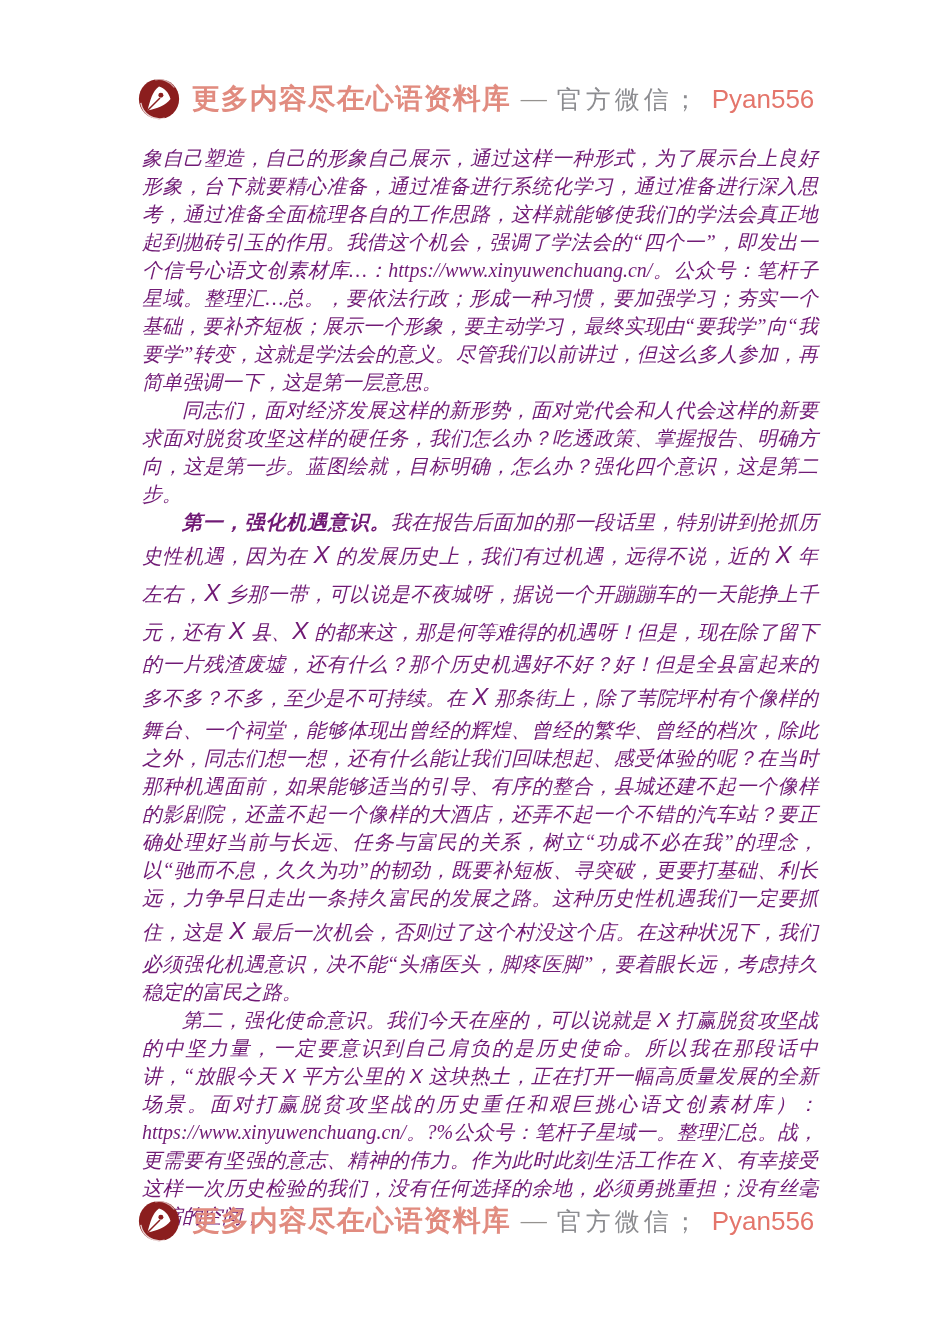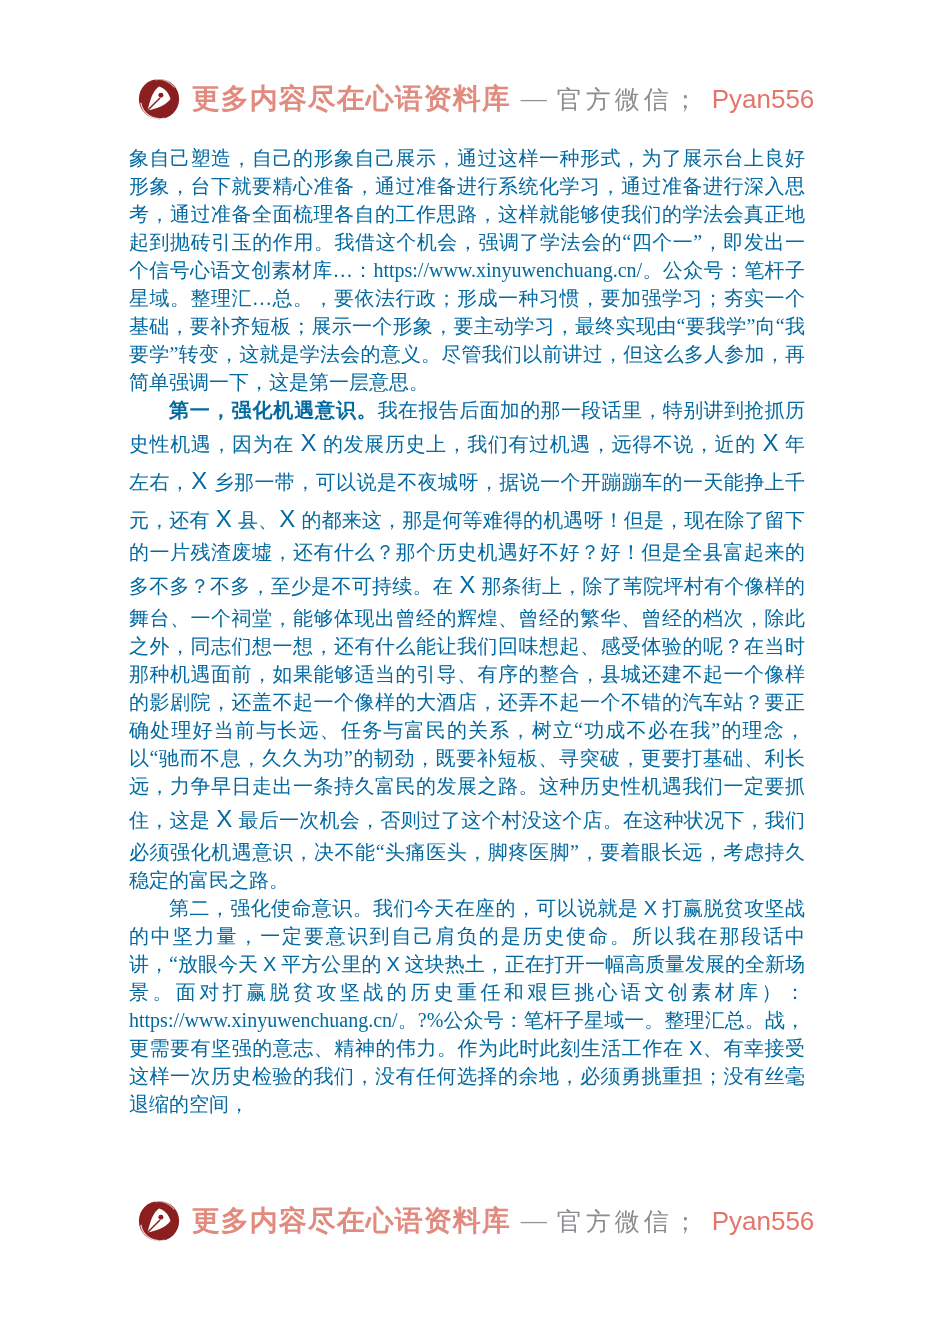--- a/index.html
+++ b/index.html
@@ -26,23 +26,24 @@
   .wlabel{
     color:#8c8c90; font-size:25px; letter-spacing:4px;
     font-style:normal;
   }
   .wid   {
     color:#e4756b; font-size:26px;
     font-family:"Liberation Sans","DejaVu Sans",sans-serif;
   }
   
   .doc {
-    position:absolute; left:129px; top:144px; width:676px;
-    font-size:20px; line-height:28px; color:#0369a1;
+    position:absolute; left:142px; top:144px; width:676px;
+    font-size:20px; line-height:28px; color:#701a75;
     text-align:justify;
+    font-style:italic;
   }
   .doc p { margin:0; }
   .doc p.indent { text-indent:2em; }
   .lead-bold {
     font-family:"Liberation Sans","DejaVu Sans",sans-serif;
     font-weight:bold; letter-spacing:0.5px;
   }
   .xvar {
     font-family:"Liberation Sans","DejaVu Sans",sans-serif;
     font-size:24px; line-height:38px; padding:0 1px;
@@ -69,20 +70,21 @@
       </svg>
     </span>
     <span class="brand">更多内容尽在心语资料库</span>
       <span class="dash">—</span>
       <span class="wlabel">官方微信；</span>
       <span class="wid">Pyan556</span>
   </div>
 
   <div class="doc">
       <p><span>象自己塑造，自己的形象自己展示，通过这样一种形式，为了展示台上良好形象，台下就要精心准备，通过准备进行系统化学习，通过准备进行深入思考，通过准备全面梳理各自的工作思路，这样就能够使我们的学法会真正地起到抛砖引玉的作用。我借这个机会，强调了学法会的“四个一”，即发出一个信号心语文创素材库…：https://www.xinyuwenchuang.cn/。公众号：笔杆子星域。整理汇…总。，要依法行政；形成一种习惯，要加强学习；夯实一个基础，要补齐短板；展示一个形象，要主动学习，最终实现由“要我学”向“我要学”转变，这就是学法会的意义。尽管我们以前讲过，但这么多人参加，再简单强调一下，这是第一层意思。</span></p>
+      <p class="indent"><span>同志们，面对经济发展这样的新形势，面对党代会和人代会这样的新要求面对脱贫攻坚这样的硬任务，我们怎么办？吃透政策、掌握报告、明确方向，这是第一步。蓝图绘就，目标明确，怎么办？强化四个意识，这是第二步。</span></p>
       <p class="indent"><span class="lead-bold">第一，强化机遇意识。</span><span>我在报告后面加的那一段话里，特别讲到抢抓历史性机遇，因为在 <span class="xvar">X</span> 的发展历史上，我们有过机遇，远得不说，近的 <span class="xvar">X</span> 年左右，<span class="xvar">X</span> 乡那一带，可以说是不夜城呀，据说一个开蹦蹦车的一天能挣上千元，还有 <span class="xvar">X</span> 县、<span class="xvar">X</span> 的都来这，那是何等难得的机遇呀！但是，现在除了留下的一片残渣废墟，还有什么？那个历史机遇好不好？好！但是全县富起来的多不多？不多，至少是不可持续。在 <span class="xvar">X</span> 那条街上，除了苇院坪村有个像样的舞台、一个祠堂，能够体现出曾经的辉煌、曾经的繁华、曾经的档次，除此之外，同志们想一想，还有什么能让我们回味想起、感受体验的呢？在当时那种机遇面前，如果能够适当的引导、有序的整合，县城还建不起一个像样的影剧院，还盖不起一个像样的大酒店，还弄不起一个不错的汽车站？要正确处理好当前与长远、任务与富民的关系，树立“功成不必在我”的理念，以“驰而不息，久久为功”的韧劲，既要补短板、寻突破，更要打基础、利长远，力争早日走出一条持久富民的发展之路。这种历史性机遇我们一定要抓住，这是 <span class="xvar">X</span> 最后一次机会，否则过了这个村没这个店。在这种状况下，我们必须强化机遇意识，决不能“头痛医头，脚疼医脚”，要着眼长远，考虑持久稳定的富民之路。</span></p>
       <p class="indent"><span>第二，强化使命意识。我们今天在座的，可以说就是 <span class="xvar-sm">X</span> 打赢脱贫攻坚战的中坚力量，一定要意识到自己肩负的是历史使命。所以我在那段话中讲，“放眼今天 <span class="xvar-sm">X</span> 平方公里的 <span class="xvar-sm">X</span> 这块热土，正在打开一幅高质量发展的全新场景。面对打赢脱贫攻坚战的历史重任和艰巨挑心语文创素材库）：https://www.xinyuwenchuang.cn/。?%公众号：笔杆子星域一。整理汇总。战，更需要有坚强的意志、精神的伟力。作为此时此刻生活工作在 <span class="xvar-sm">X</span>、有幸接受这样一次历史检验的我们，没有任何选择的余地，必须勇挑重担；没有丝毫退缩的空间，</span></p>
     </div>
 
   <div class="banner bottom">
     <span class="logo-wrap">
       <svg viewBox="0 0 48 48" width="46" height="46">
         <circle cx="24" cy="24" r="21" fill="#8b1e1e"></circle>
         <path d="M12 36 C15 25 17 16 24 11 C30 13 34 17 36 24 C31 31 22 34 12 36 Z" fill="#ffffff"></path>
         <circle cx="26" cy="20" r="2.6" fill="#8b1e1e"></circle>

